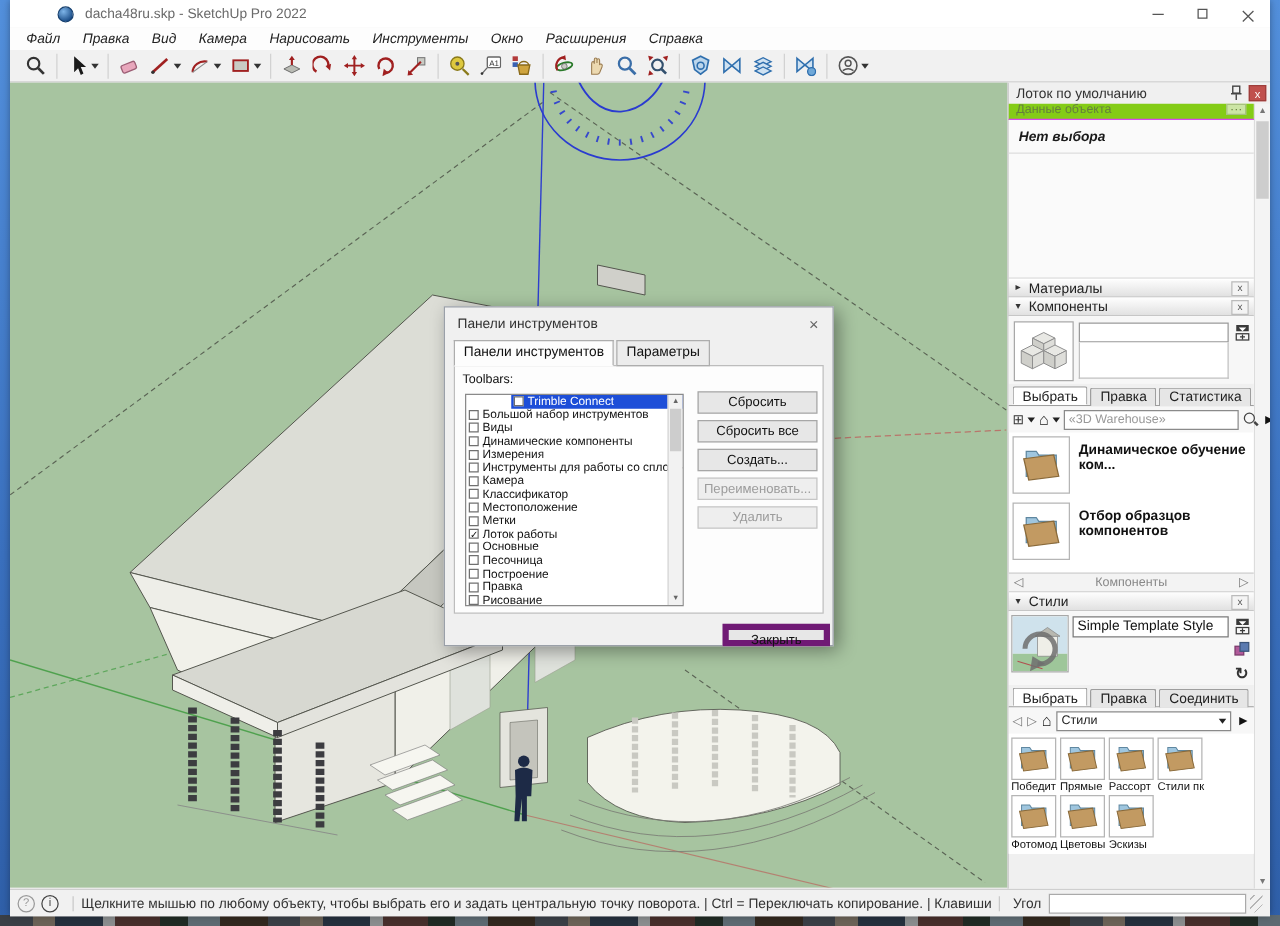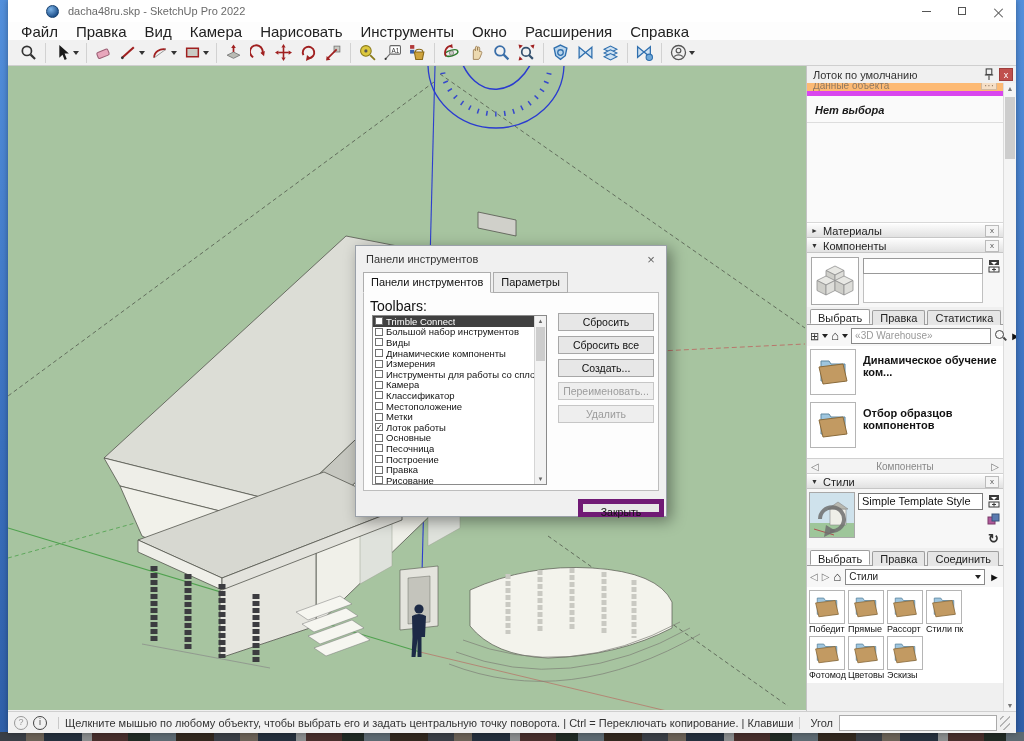--- a/index.html
+++ b/index.html
@@ -19,21 +19,21 @@
   .win-btns { position:absolute; right:0; top:0; height:22px; display:flex; }
   .win-btn { width:36px; height:22px; display:flex; align-items:center; justify-content:center; }
   .glyph-min { width:9px; height:1px; background:#555; }
   .glyph-max { width:8px; height:8px; border:1px solid #555; }
   .glyph-close { position:relative; width:9px; height:9px; }
   .glyph-close::before,.glyph-close::after { content:""; position:absolute; left:4px; top:0; width:1px; height:12px; background:#555; }
   .glyph-close::before { transform:rotate(45deg);} .glyph-close::after{ transform:rotate(-45deg);}
 
   
   .menubar { height:18px; background:#fdfdfd; display:flex; align-items:center; padding-left:4px; flex:none; }
-  .menu-item { font-size:15px; color:#222; padding:2px 9px; }
+  .menu-item { font-size:11px; color:#222; padding:2px 9px;font-style:italic; }
 
   
   .toolbar { height:26px; background:#f1f1f1; border-bottom:1px solid #cfcfcf; display:flex; align-items:center; padding-left:8px; flex:none; }
   .tbtn { width:25px; height:22px; display:flex; align-items:center; justify-content:center; flex:none; }
   .tbtn svg { width:17px; height:17px; }
   .chev { width:0; height:0; border-left:3px solid transparent; border-right:3px solid transparent; border-top:4px solid #333; margin:0 3px 0 -2px; flex:none; }
   .tsep { width:1px; height:20px; background:#d2d2d2; margin:0 4px; flex:none; }
 
   
   .main { flex:1; display:flex; position:relative; overflow:hidden; }
@@ -44,21 +44,21 @@
   .tray { width:210px; background:#f0f0f0; border-left:1px solid #c4c4c4; position:relative; font-size:11px; color:#222; flex:none; }
   .tray-header { height:17px; display:flex; align-items:center; padding:0 3px 0 6px; font-size:11px; color:#333; }
   .tray-header .spacer { flex:1; }
   .pin-icon { width:12px; height:13px; margin-right:4px; }
   .tray-close { width:14px; height:13px; background:#c0504d; color:#fff; font-size:9px; line-height:12px; text-align:center; border:1px solid #9e3e3c; }
   .tray-scroll { position:absolute; top:17px; right:0; bottom:0; width:13px; background:#f4f4f4; border-left:1px solid #dcdcdc; font-size:7px; color:#777; text-align:center; }
   .scroll-up { position:absolute; top:2px; left:0; right:0; }
   .scroll-down { position:absolute; bottom:2px; left:0; right:0; }
   .scroll-thumb { position:absolute; top:14px; left:1px; width:10px; height:62px; background:#cdcdcd; }
   .tray-body { position:absolute; top:17px; left:0; right:13px; bottom:0; }
-  .entity-bar { height:13px; background:#fdba74; border-bottom:5px solid #d946ef; display:flex; align-items:center; padding:0 6px; overflow:hidden;text-align:center; }
+  .entity-bar { height:13px; background:#84cc16; border-bottom:1px solid #d946ef; display:flex; align-items:center; padding:0 6px; overflow:hidden;text-align:center; }
   .entity-bar span { font-size:10px; color:#555; opacity:.65; transform:translateY(-2px); }
   .entity-dots { margin-left:auto; font-size:8px; border:1px solid #bbb; background:#f3f3f3; line-height:7px; padding:0 2px; color:#666; }
   .no-sel-wrap { background:#fafafa; height:127px; border-bottom:1px solid #d8d8d8;font-style:italic; }
   .no-sel { font-weight:bold; font-size:11px; padding:8px 8px 6px; border-bottom:1px solid #ddd; color:#1a1a1a; }
   .sec { height:15px; background:linear-gradient(#fcfcfc,#e1e1e1); border-top:1px solid #fff; border-bottom:1px solid #c6c6c6; display:flex; align-items:center; padding:0 4px; }
   .sec .arr { font-size:7px; width:12px; color:#333; }
   .sec .x { margin-left:auto; width:14px; height:12px; border:1px solid #bbb; background:#f4f4f4; font-size:8px; line-height:10px; text-align:center; color:#555; }
   .panel { background:#fff; }
   .prev-row { display:flex; padding:4px 2px 2px 4px; background:#f7f7f7; }
   .prev-box { width:48px; height:48px; border:1px solid #a8a8a8; background:#fff; flex:none; display:flex; align-items:center; justify-content:center; }
@@ -111,26 +111,26 @@
 
   
   #dlg { position:absolute; left:355px; top:245px; width:312px; height:272px; background:#f0f0f0;
     border:1px solid #9aa0a8; box-shadow:4px 4px 14px rgba(0,0,0,.4); font-size:11px; color:#111; z-index:50; }
   .dlg-title { height:26px; display:flex; align-items:center; padding-left:10px; color:#333; }
   .dlg-x { margin-left:auto; width:30px; text-align:center; color:#666; font-size:13px; }
   .dlg-tabs { display:flex; padding-left:7px; position:relative; z-index:2; }
   .dtab { padding:3px 7px; border:1px solid #adadad; background:#ececec; margin-right:2px; font-size:11px; }
   .dtab.active { background:#fdfdfd; border-bottom:1px solid #fdfdfd; padding-bottom:4px; }
   .dlg-pane { position:absolute; left:7px; right:7px; top:46px; height:199px; background:#fdfdfd; border:1px solid #bdbdbd; }
-  .tb-label { font-size:14px; padding:5px 0 0 6px; color:#111; }
+  .tb-label { font-size:10px; padding:5px 0 0 6px; color:#111; }
   .listbox { position:absolute; left:8px; top:22px; width:175px; height:170px; border:1px solid #8a8a8a; background:#fff; overflow:hidden; }
   .li { display:flex; align-items:center; height:10.6px; padding-left:2px; font-size:9.5px; color:#111; }
   .li .cb { width:8px; height:8px; border:1px solid #707070; background:#fff; font-size:8px; line-height:7px; text-align:center; margin-right:3px; flex:none; color:#111; }
   .li .lbl { white-space:nowrap; overflow:hidden; }
-  .li.sel { background:#404040; color:#fff; }
+  .li.sel { background:#1d4ed8; color:#fff;margin-left:36px; }
   .lb-scroll { position:absolute; right:0; top:0; bottom:0; width:12px; background:#f2f2f2; border-left:1px solid #d5d5d5; font-size:6px; color:#666; text-align:center; }
   .lb-thumb { position:absolute; top:11px; left:1px; width:9px; height:34px; background:#cdcdcd; }
   .dbtn { position:absolute; left:202px; width:96px; height:18px; background:#e7e7e7; border:1px solid #a7a7a7; font-size:10.5px; text-align:center; line-height:16px; color:#111; }
   .dbtn.disabled { color:#9c9c9c; border-color:#c6c6c6; background:#eeeeee; }
   .dlg-close-btn { position:absolute; left:222px; top:253px; width:86px; height:18px; background:#e7e7e7; border:5px solid #701a75; font-size:10.5px; text-align:center; line-height:16px; }
 </style>
 </head>
 <body>
 
 <div id="desktop">

